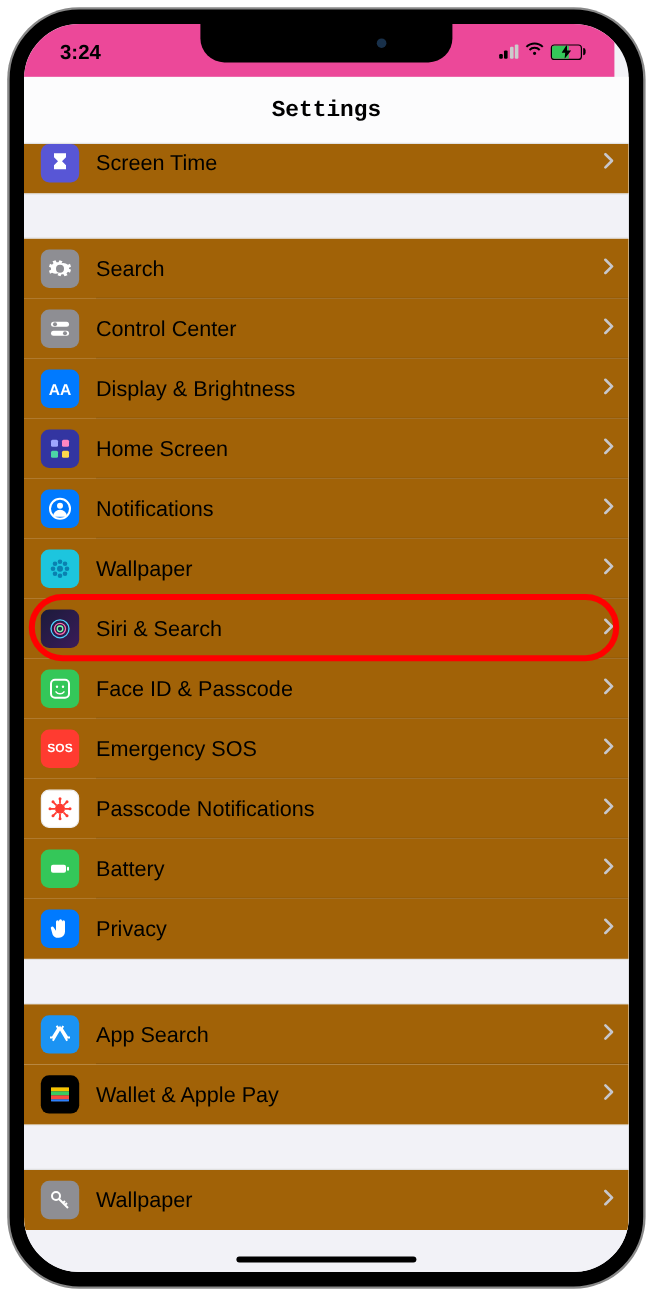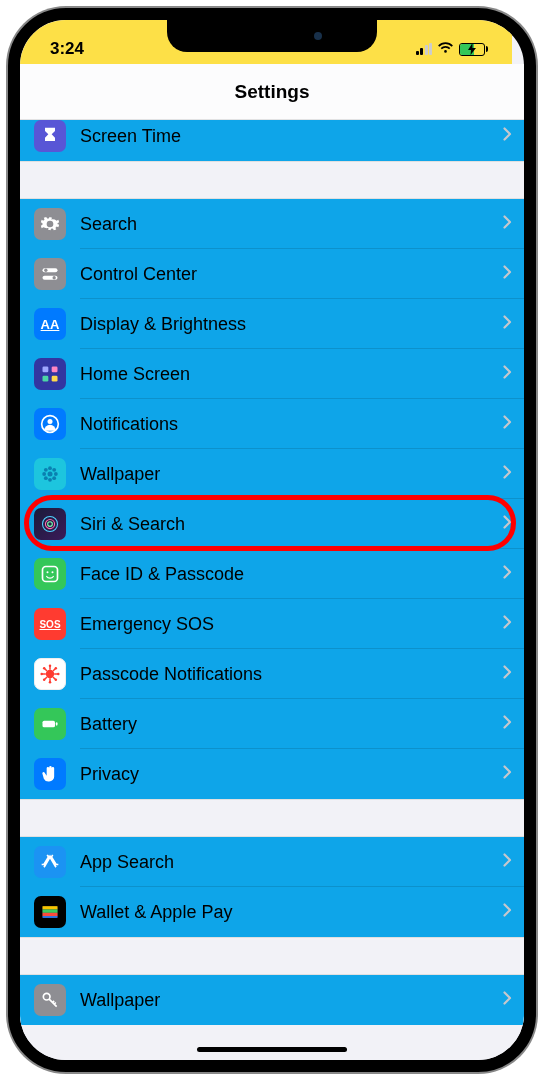--- a/index.html
+++ b/index.html
@@ -42,25 +42,25 @@
     top:12px;
     width:8px;height:8px;border-radius:50%;
     background:#18304a;
   }
   .status-bar {
     position: absolute;
     top: 0;
     left: 0; right: 12px;
     height: 44px;
     display: flex;
-    align-items: center;
+    align-items: flex-start;
     justify-content: space-between;
     padding: 14px 24px 0 30px;
     z-index: 15;
-    background: #fde047;
+    background: #ec4899;
   }
   .status-time {
     font-weight: 600;
     font-size: 17px;
     color: #000;
   }
   .status-right { display:flex; align-items:center; gap:5px; }
   .signal-bars { display:flex; align-items:flex-end; gap:1.5px; height:12px;}
   .signal-bars span { width:3px; background:#ccc; border-radius:1px;}
   .signal-bars span.on { background:#000;}
@@ -78,21 +78,21 @@
 
   .header {
     position:absolute;
     top:44px; left:0; right:0;
     height:56px;
     background: #fcfcfd;
     border-bottom:1px solid rgba(0,0,0,0.1);
     display:flex; align-items:center; justify-content:center;
     z-index:10;
   }
-  .header-title { font-size:19px; font-weight:700; color:#000;}
+  .header-title { font-size:19px; font-weight:700; color:#000;font-family:Liberation Mono, monospace;}
 
   .scroll-area {
     position:absolute;
     top:100px; bottom:0; left:0; right:0;
     overflow:hidden;
     background:#f2f2f7;
   }
   .content { position:relative; top:-10px; }
 
   .group {
@@ -101,39 +101,38 @@
     border-bottom:1px solid rgba(0,0,0,0.12);
     margin-bottom:36px;
   }
   .group:last-of-type{ margin-bottom:0; border-bottom:none;}
   .row {
     display:flex;
     align-items:center;
     height:50px;
     padding-left:14px;
     padding-right:12px;
-    background:#0ea5e9;
+    background:#a16207;
     position:relative;
   }
   .row .sep {
     position:absolute;
     left:60px; right:0; bottom:0;
     height:1px;
     background:rgba(0,0,0,0.12);
   }
   .row:last-child .sep{ display:none;}
   .row-icon {
     width:32px; height:32px;
     border-radius:7px;
     margin-right:14px;
     display:flex; align-items:center; justify-content:center;
     flex-shrink:0;
     color:#fff;
     font-weight:600;
-    text-decoration:underline;
   }
   .row-label {
     flex:1;
     font-size:18px;
     color:#000;
   }
   .chevron {
     color:#c7c7cc;
     font-size:17px;
   }

